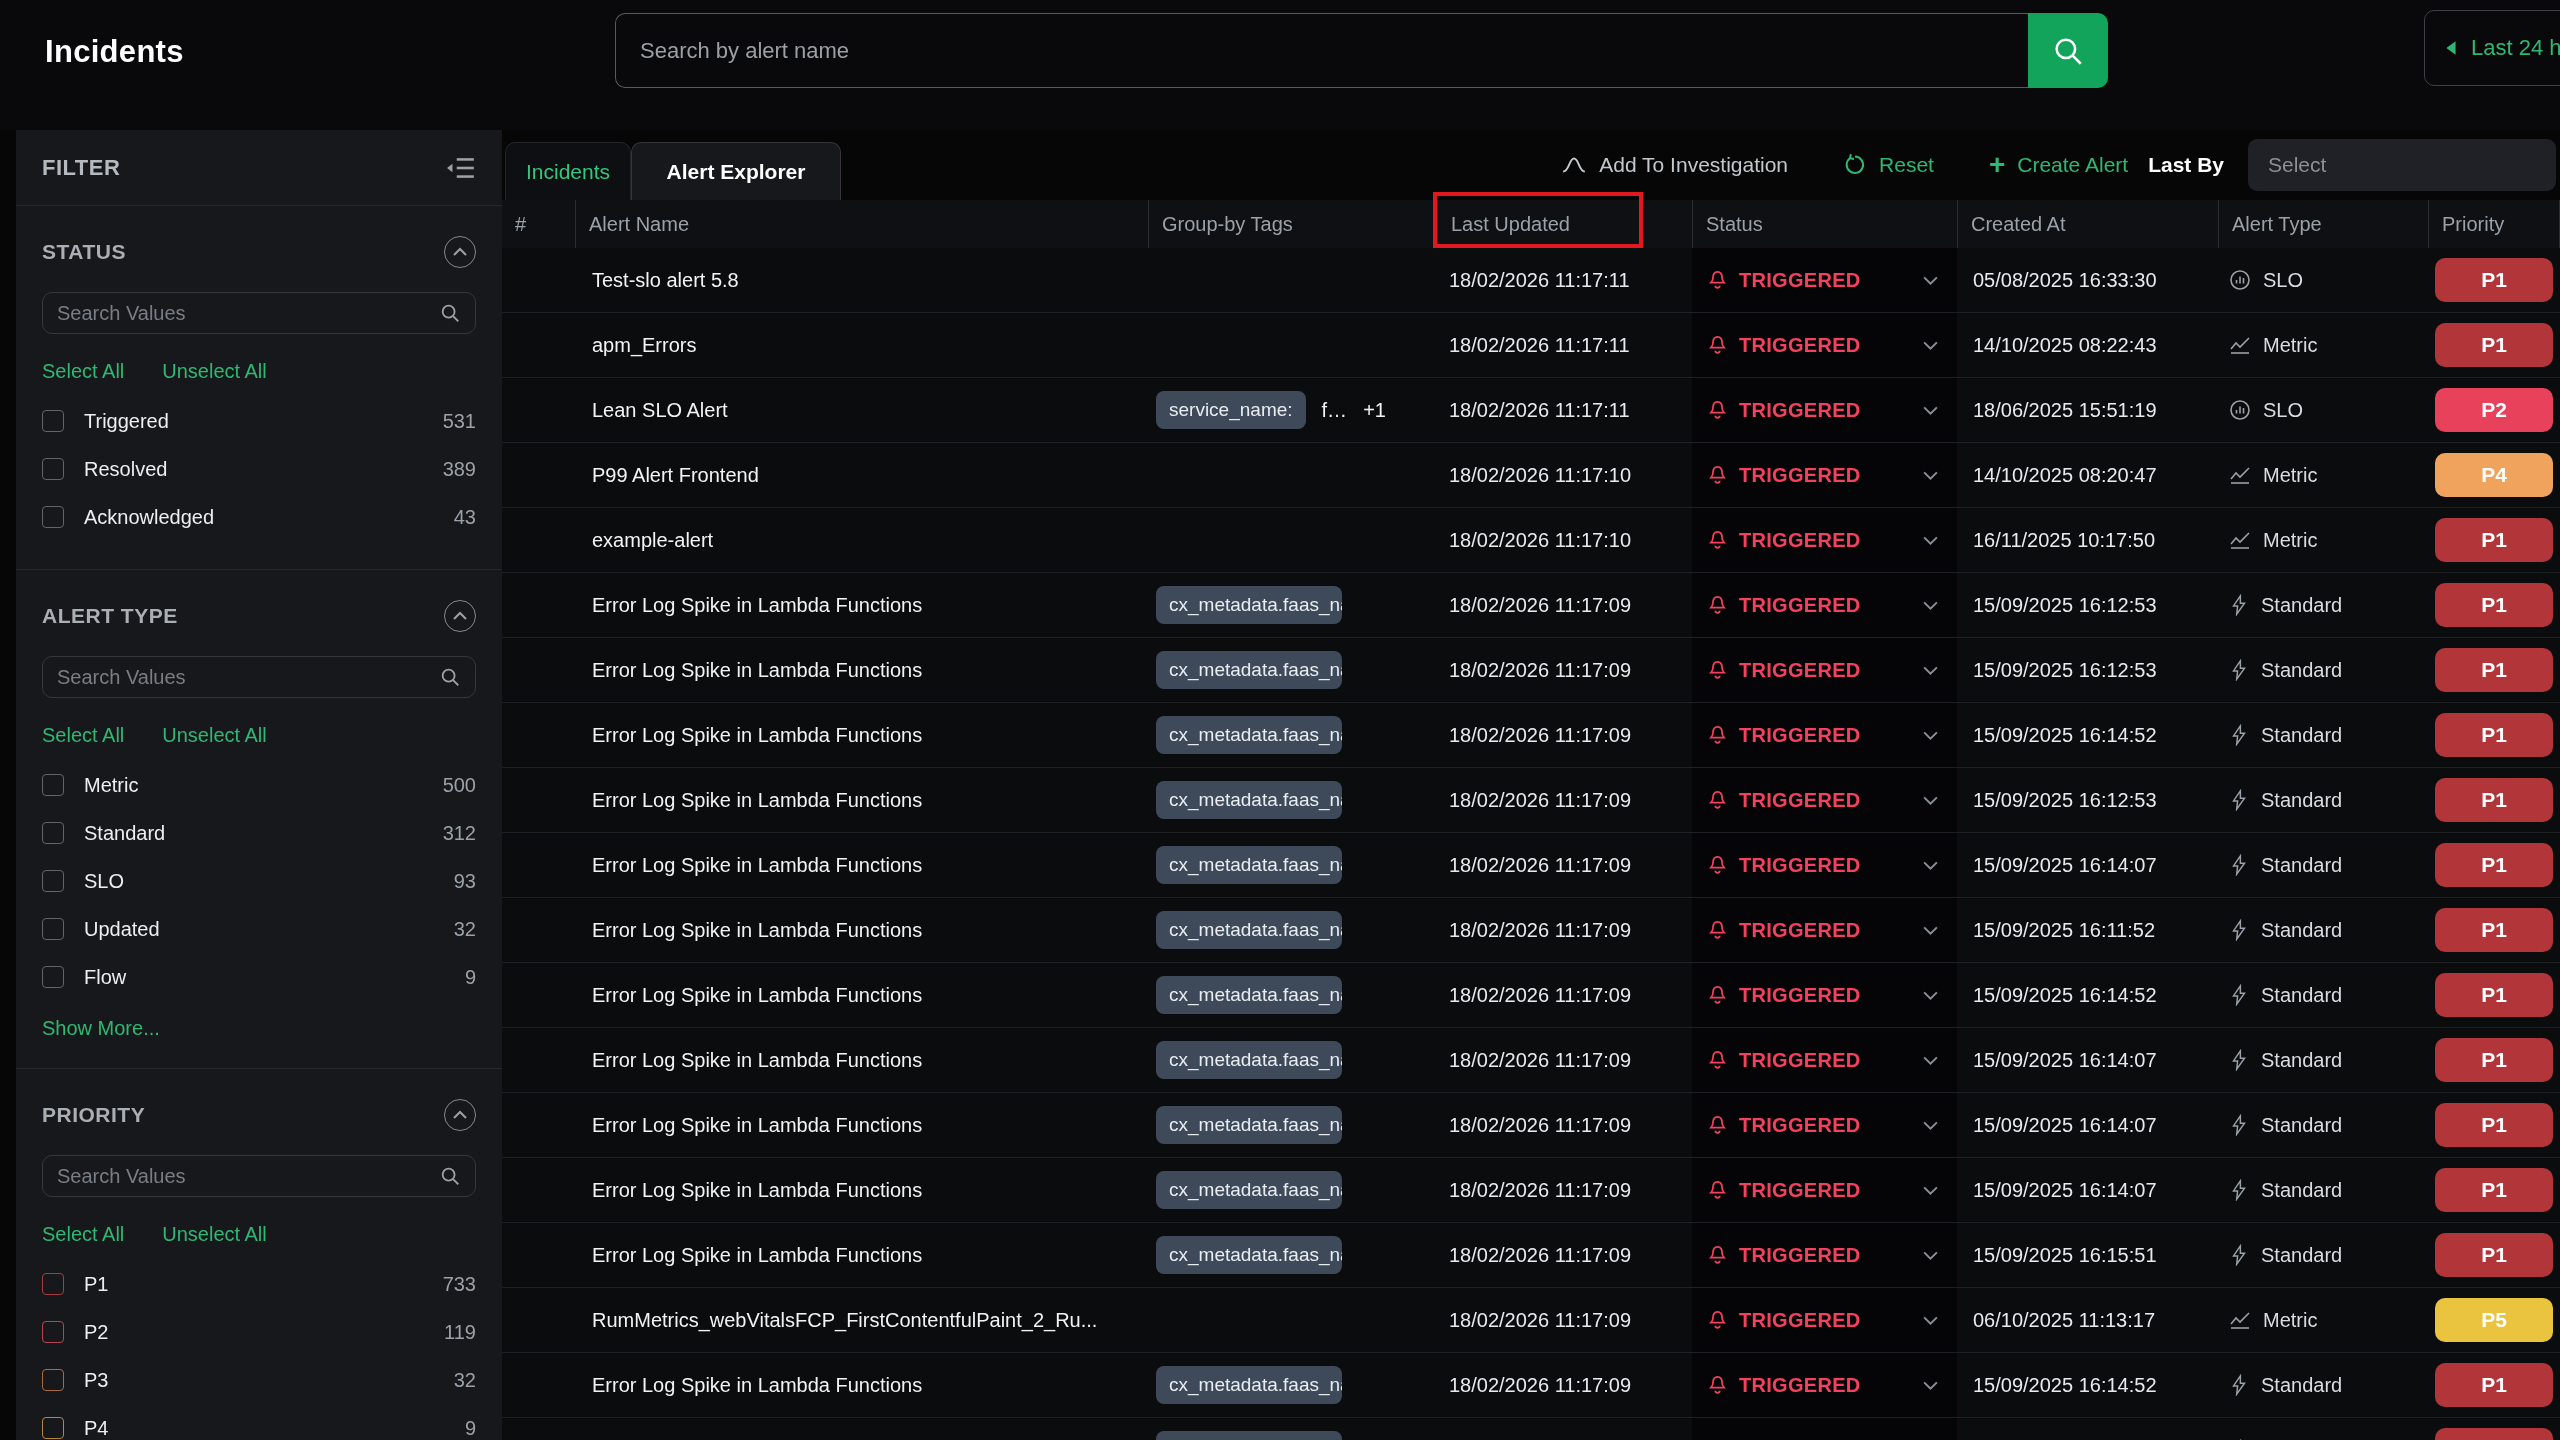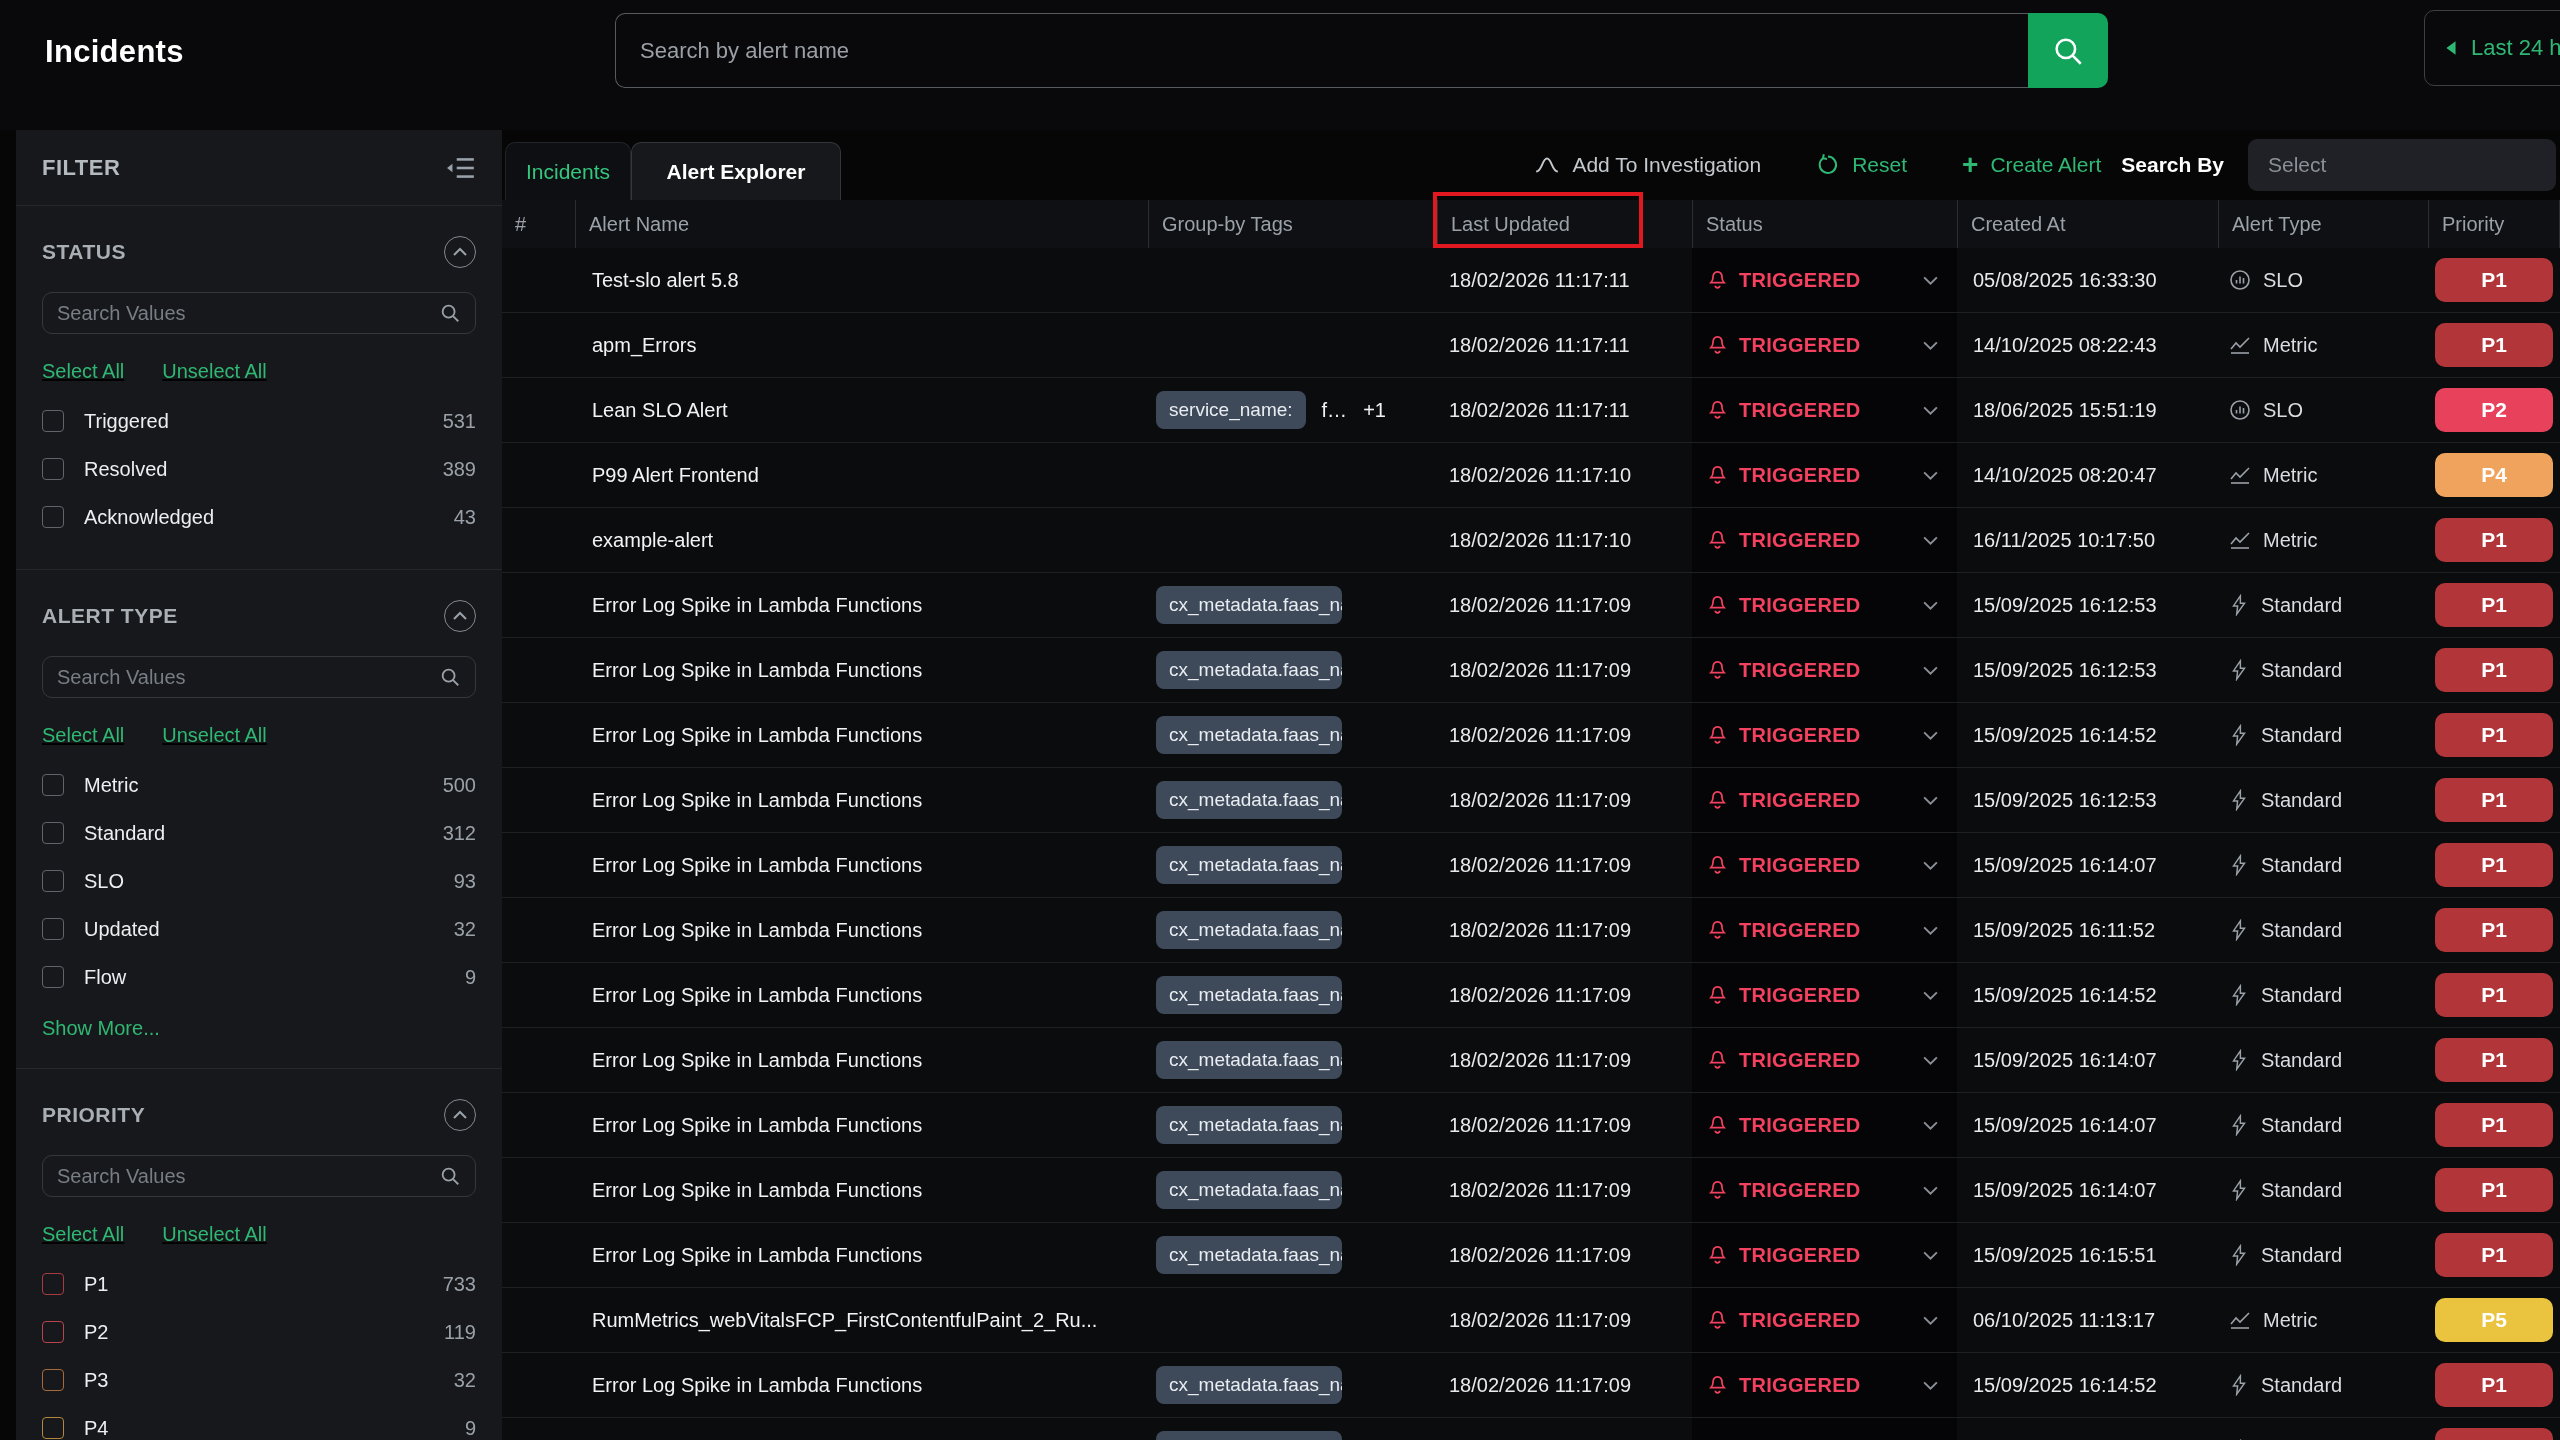--- a/index.html
+++ b/index.html
@@ -22,21 +22,21 @@
   .filter-row { height:76px; display:flex; align-items:center; justify-content:space-between; padding:3px 26px; border-bottom:1px solid #25272b; }
   .filter-title { color:#b4bac0; font-size:22px; font-weight:bold; letter-spacing:.5px; }
   .side-section { padding:30px 26px 28px 26px; border-bottom:1px solid #25272b; }
   .sec-head { display:flex; align-items:center; justify-content:space-between; }
   .sec-title { color:#a9afb5; font-size:21px; font-weight:bold; letter-spacing:.5px; }
   .sec-collapse { width:32px; height:32px; border:1.5px solid #83888f; border-radius:50%; display:flex; align-items:center; justify-content:center; color:#9aa1a8; }
   .side-search { margin-top:24px; height:42px; border:1px solid #34373c; border-radius:10px; display:flex; align-items:center; padding:0 14px; }
   .side-search input { flex:1; background:transparent; border:none; outline:none; color:#d9dde1; font-size:20px; }
   .side-search input::placeholder { color:#787e85; }
   .side-search .mag { color:#9aa1a8; display:flex; }
-  .links-row { margin-top:26px; display:flex; gap:38px;text-decoration:underline; }
+  .links-row { margin-top:26px; display:flex; gap:38px; }
   .green-link { color:#2fb873; font-size:20px; cursor:pointer; }
   .side-items { margin-top:14px; }
   .side-item { height:48px; display:flex; align-items:center; }
   .cb { width:22px; height:22px; border:1.5px solid #5f646b; border-radius:4px; flex:0 0 auto; }
   .side-item .lbl { color:#eceef0; font-size:20px; margin-left:20px; }
   .side-item .cnt { margin-left:auto; color:#9aa1a8; font-size:20px; }
   .show-more { margin-top:16px; display:inline-block; }
 
   
   .main { position:absolute; left:502px; top:130px; width:2058px; height:1310px; background:#0a0b0d; }
@@ -282,21 +282,21 @@
               <polyline points="7.8,1.2 7,5.2 11,6"></polyline>
             </svg>
         </span>
         <span>Reset</span>
       </div>
       <div class="tb-item tb-create">
         <span class="tb-plus">+</span>
         <span>Create Alert</span>
       </div>
       <div class="tb-item tb-groupby">
-        <span>Search By</span>
+        <span>Last By</span>
       </div>
       <div class="gb-select">
         <span>Select</span>
       </div>
     </div>
   </div>
 
   <div class="thead" id="table-header">
       <div class="th">
         <span>#</span>

